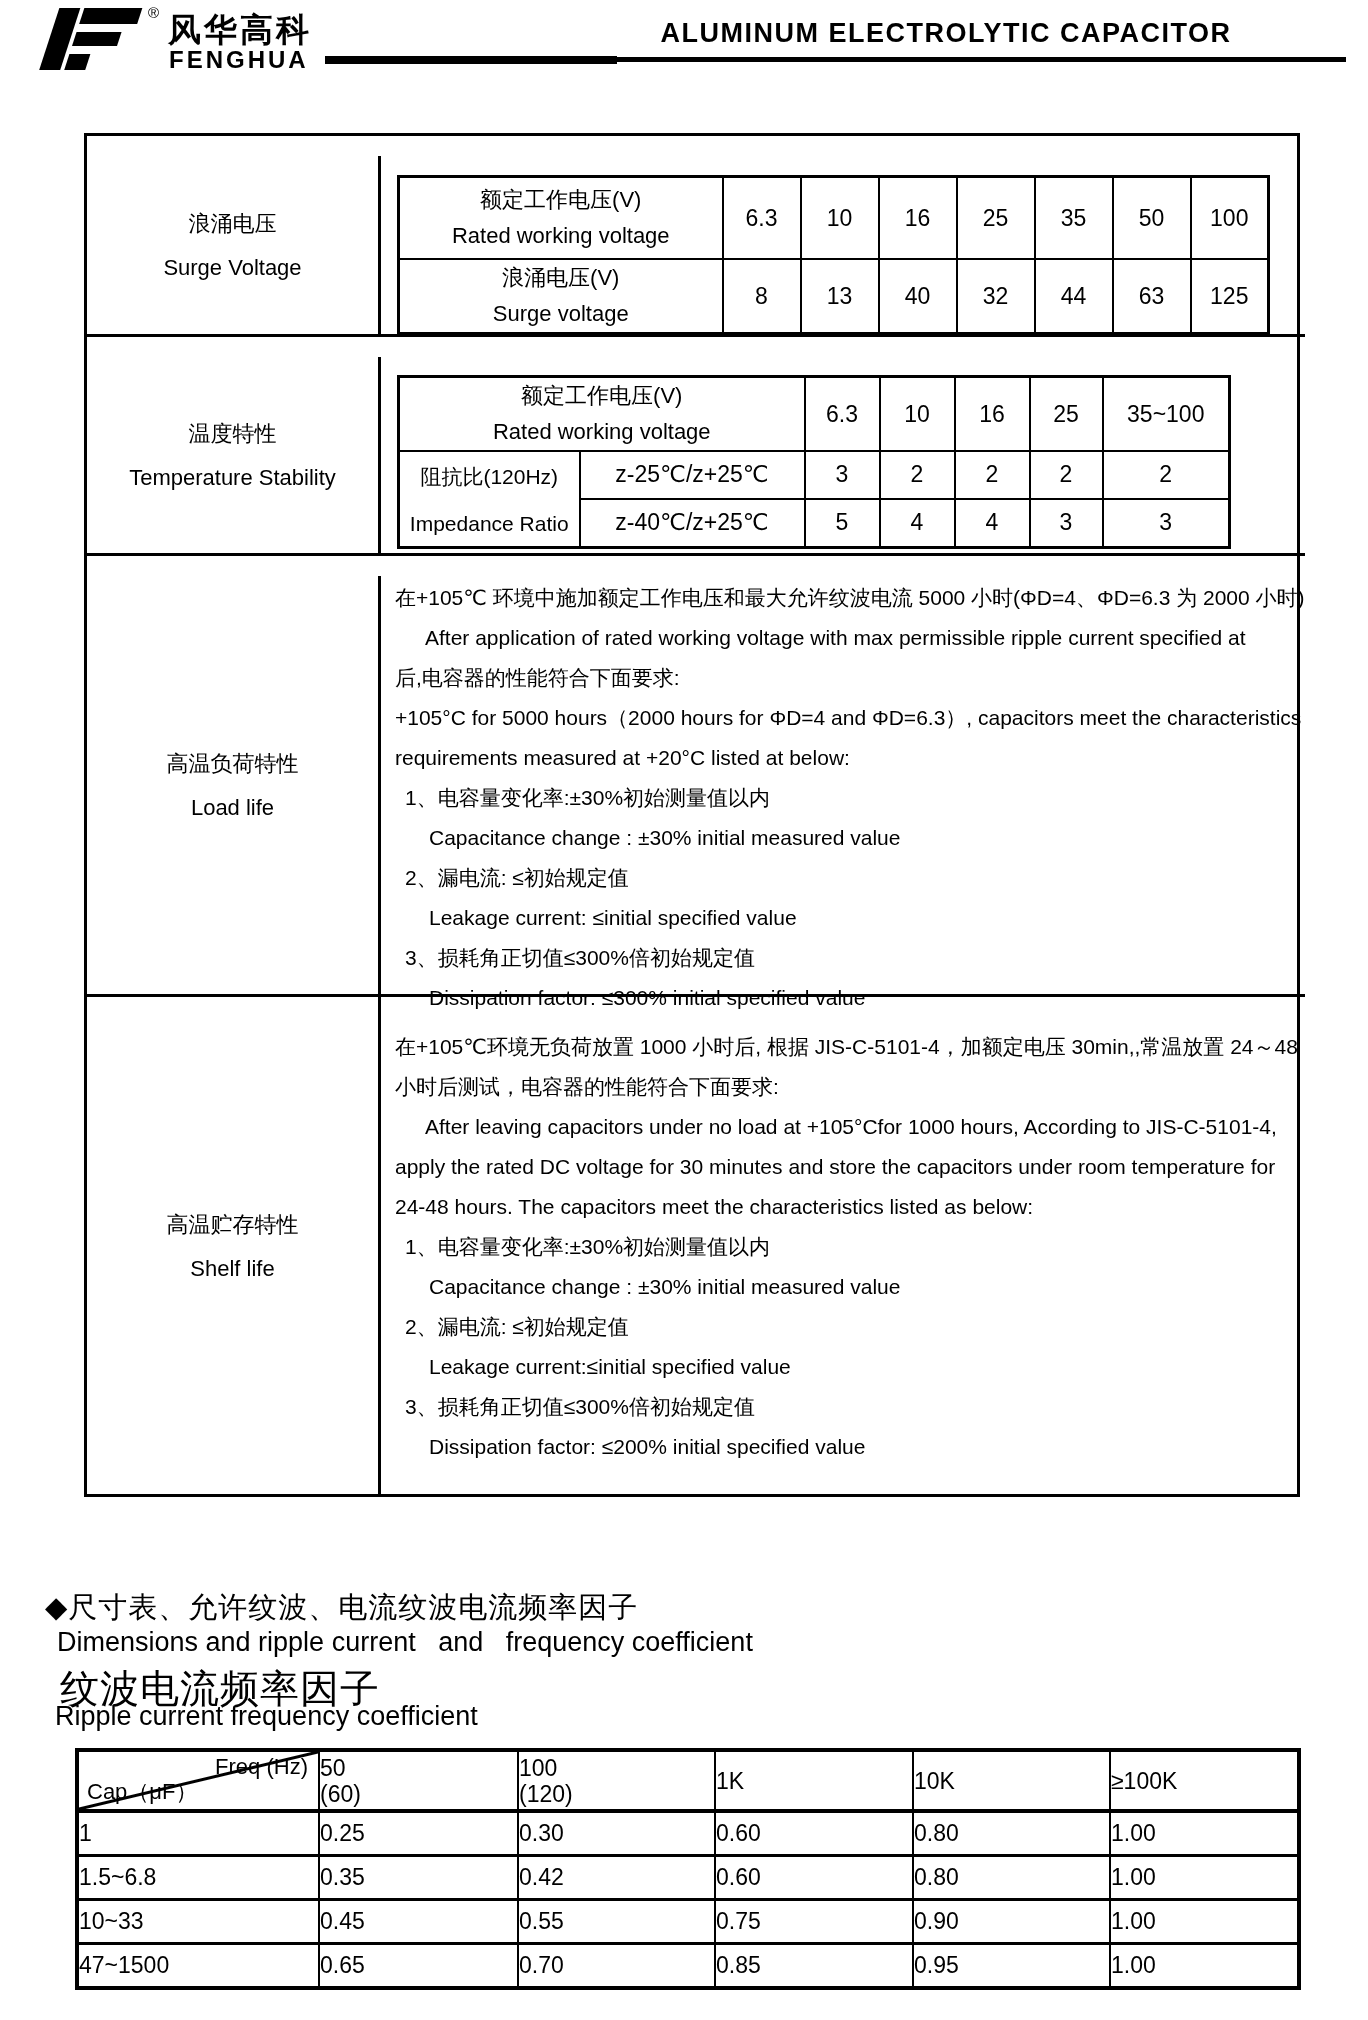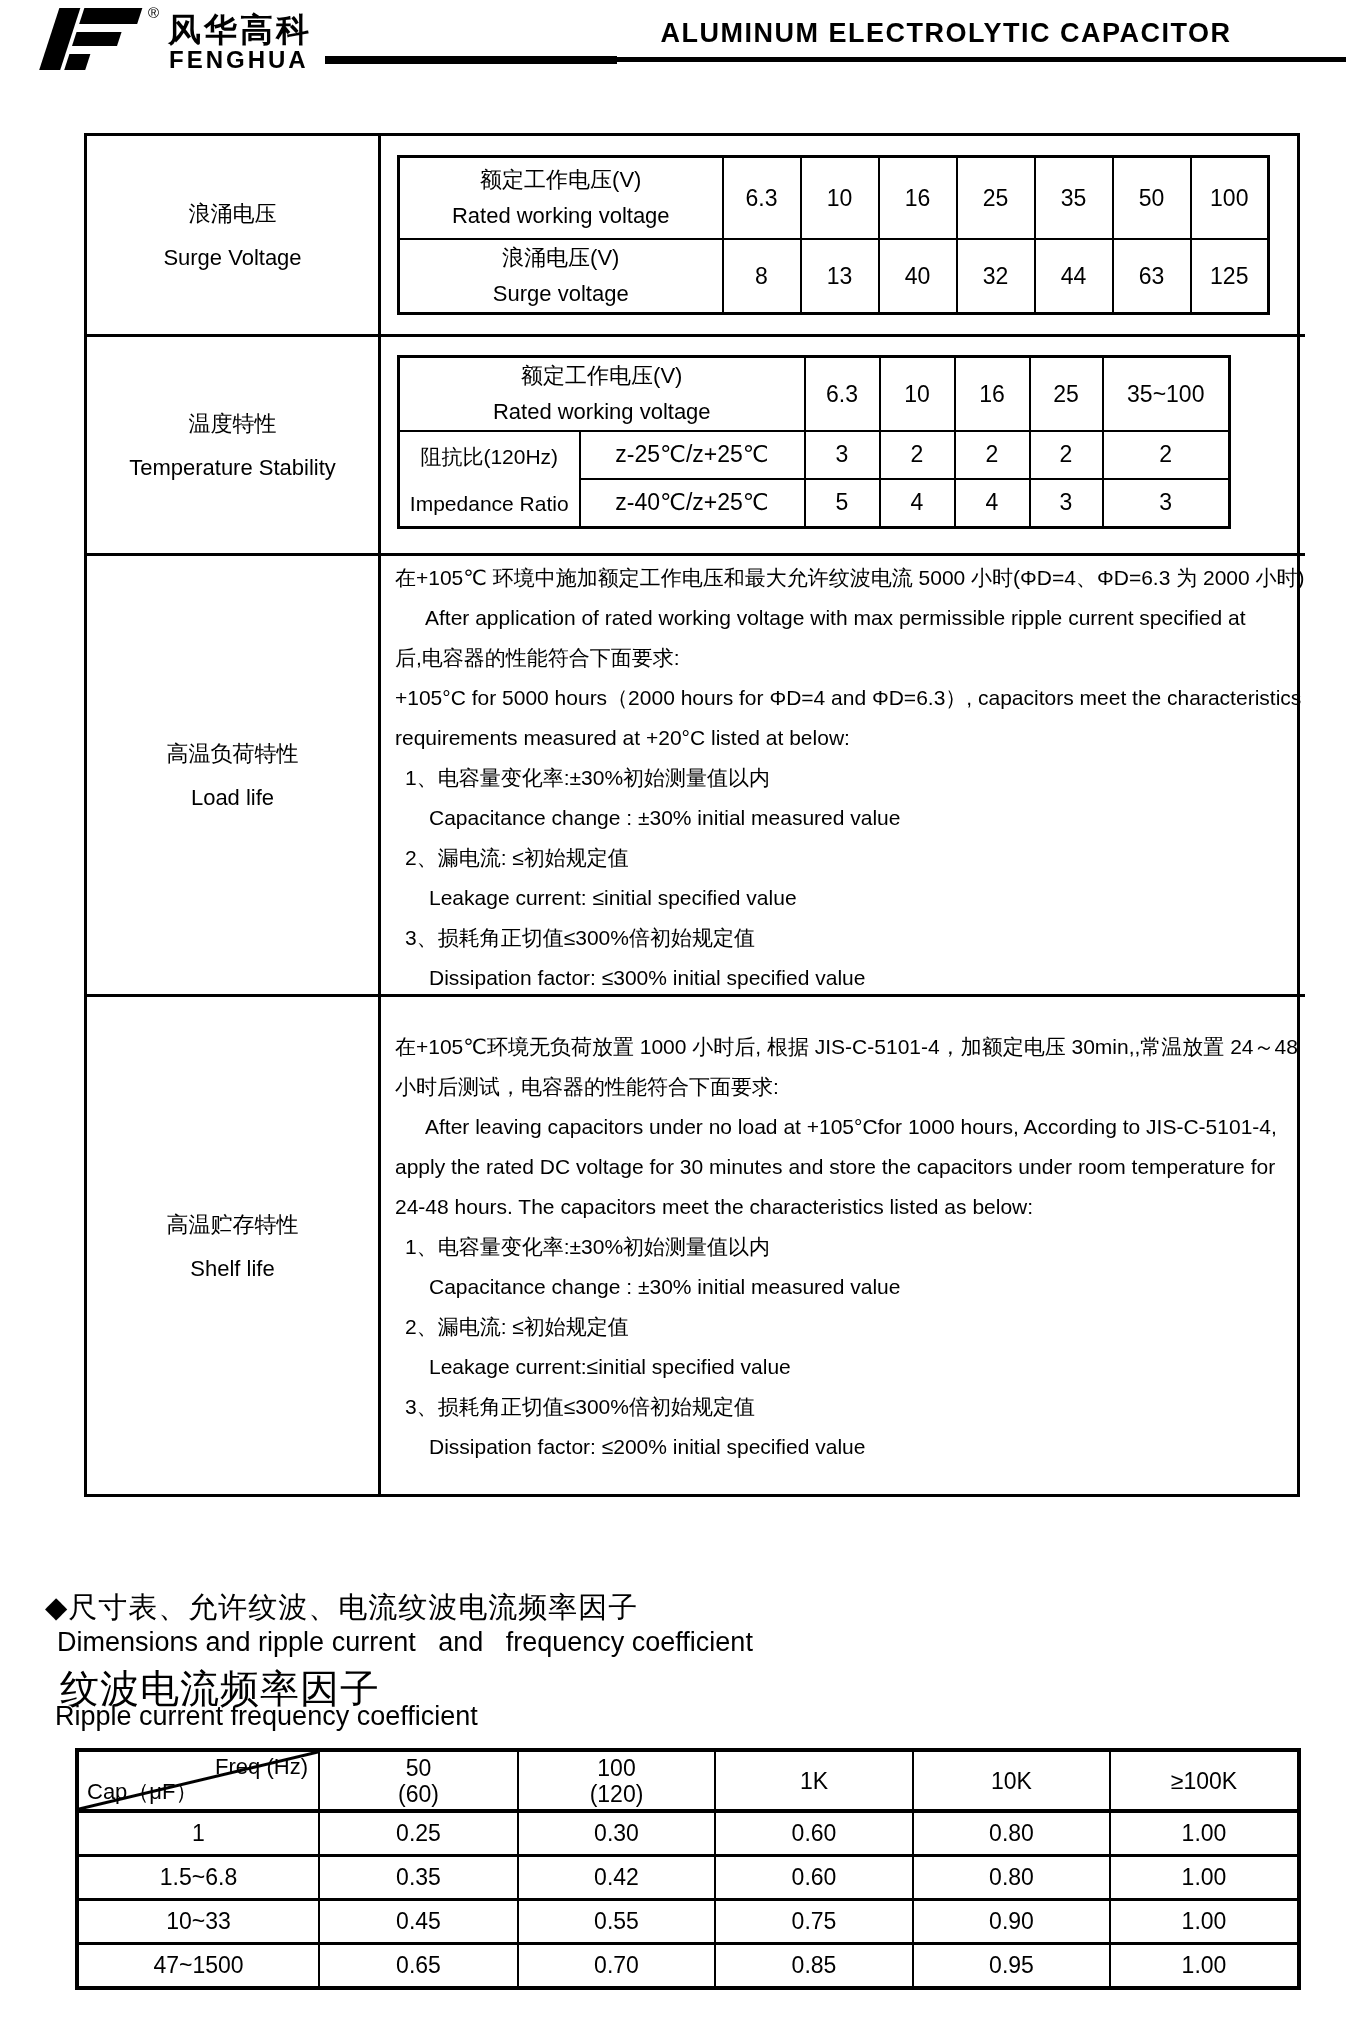--- a/index.html
+++ b/index.html
@@ -16,21 +16,21 @@
   .rule-thick{position:absolute;left:325px;top:56px;width:292px;height:8px;background:#000;}
   .rule-thin{position:absolute;left:615px;top:57px;width:731px;height:5px;background:#000;}
 
   
   .spec{position:absolute;left:84px;top:133px;width:1216px;height:1364px;box-sizing:border-box;
         border:3px solid #000;display:grid;grid-template-columns:294px 1fr;
         grid-template-rows:201px 219px 441px 1fr;}
   .cell{box-sizing:border-box;position:relative;}
   .lbl{border-right:3px solid #000;display:flex;flex-direction:column;align-items:center;
        justify-content:center;gap:16px;font-size:22px;text-align:center;}
-  .rb{border-bottom:3px solid #000;}
+  .rb{border-bottom:3px solid #000;margin-top:20px;}
 
   table.mini{border-collapse:collapse;table-layout:fixed;text-align:center;border:3px solid #000;}
   table.mini td{border:2px solid #000;padding:0;font-size:23px;}
   table.mini td div{line-height:36px;font-size:22px;}
   .surge{margin:19px 0 0 16px;width:870px;}
   .surge col.sc0{width:324px;}
   .surge col.scn{width:78px;}
   .surge tr.h td{height:80px;}
   .surge tr.d td{height:71px;}
   .temp{margin:18px 0 0 16px;width:831px;}
@@ -48,21 +48,21 @@
   .i1{padding-left:30px;} .i2{padding-left:10px;} .i3{padding-left:34px;}
 
   
   .sec1{position:absolute;left:45px;top:1588px;font-size:29px;letter-spacing:1px;}
   .sec2{position:absolute;left:57px;top:1627px;font-size:27px;white-space:pre;}
   .sec3{position:absolute;left:60px;top:1662px;font-size:39px;letter-spacing:1px;}
   .sec4{position:absolute;left:55px;top:1701px;font-size:27px;}
 
   
   table.freq{position:absolute;left:75px;top:1748px;border-collapse:collapse;table-layout:fixed;
-             border:4px solid #000;text-align:center;}
+             border:4px solid #000;text-align:left;}
   table.freq td{border-left:2px solid #000;border-right:2px solid #000;
                 border-top:3px solid #000;border-bottom:3px solid #000;
                 padding:0;font-size:23px;}
   table.freq col.fc0{width:242px;} table.freq col.fc1{width:199px;}
   table.freq col.fc2{width:197px;} table.freq col.fc3{width:198px;}
   table.freq col.fc4{width:197px;} table.freq col.fc5{width:189px;}
   table.freq tr.fh td{height:57px;border-bottom:4px solid #000;}
   table.freq tr.fd td{height:41px;}
   .colh{display:flex;flex-direction:column;justify-content:center;height:57px;}
   .colh div{line-height:26px;}

